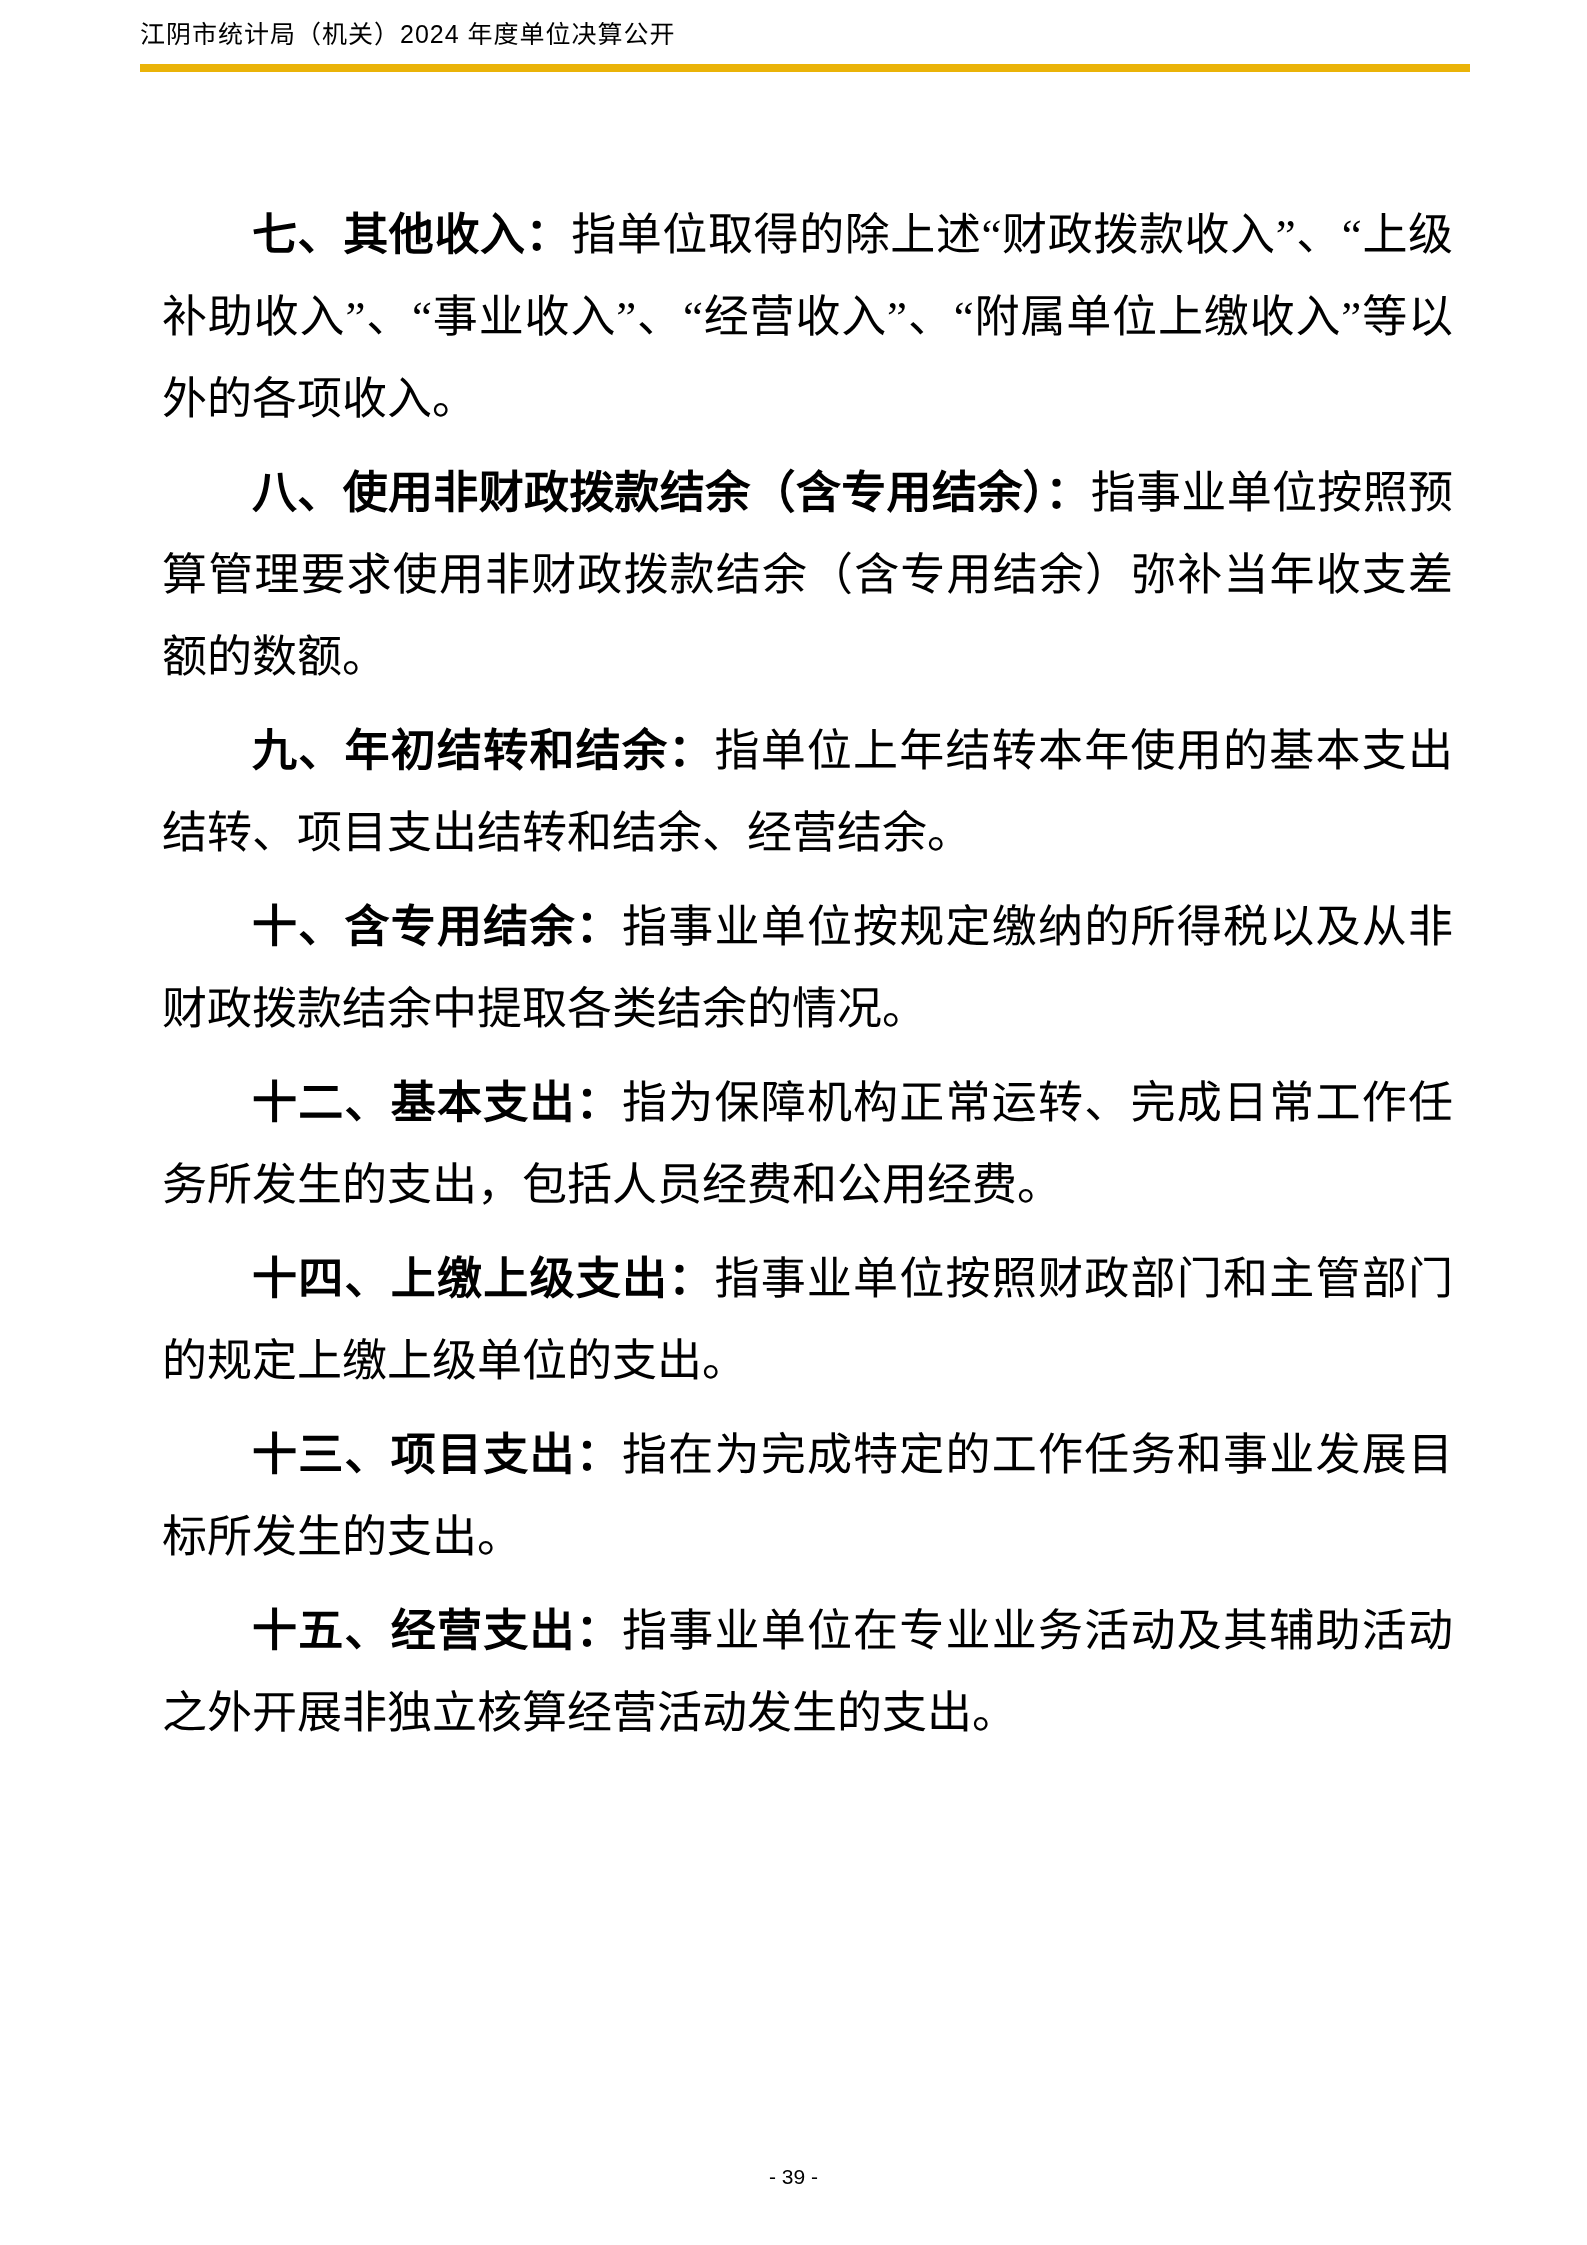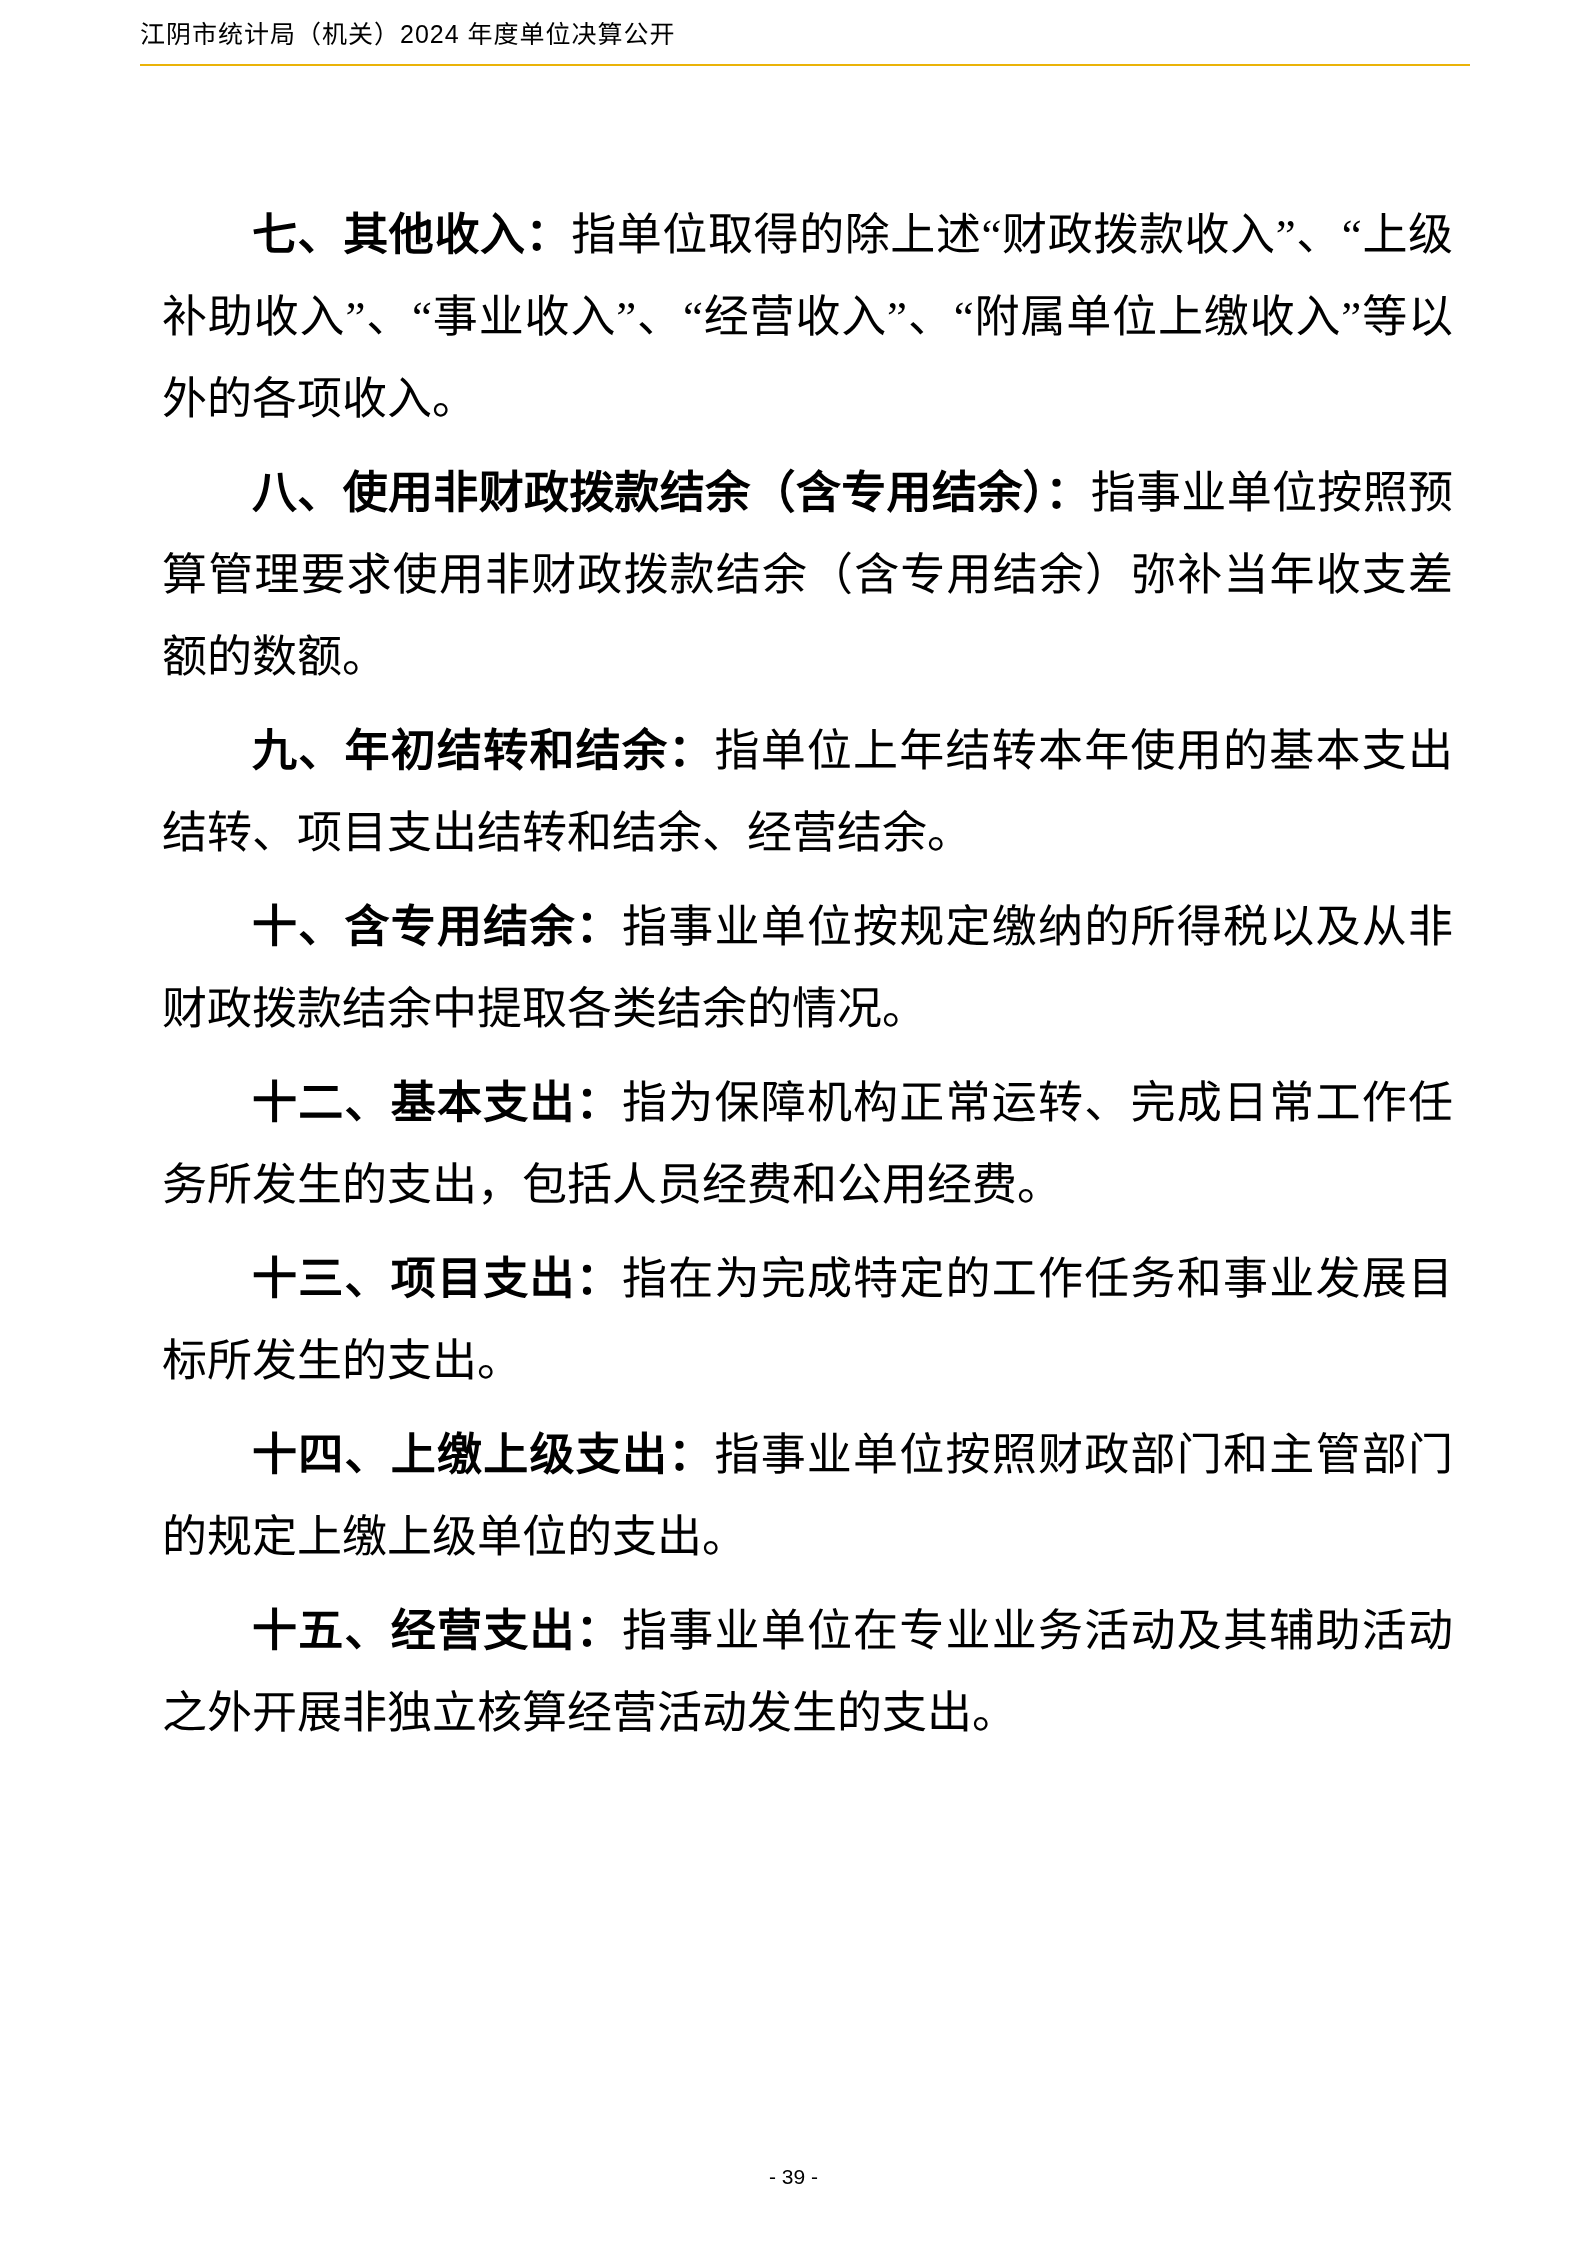--- a/index.html
+++ b/index.html
@@ -14,21 +14,21 @@
     background: #ffffff;
     overflow: hidden;
     color: #000000;
   }
   
   .doc-header {
     position: absolute;
     left: 140px;
     top: 18px;
     width: 1330px;
-    border-bottom: 2px solid #eab308;
+    border-bottom: 8px solid #eab308;
     padding-bottom: 14px;
   }
   .doc-header .title {
     font-family: "Liberation Sans", "DejaVu Sans", sans-serif;
     font-size: 25px;
     line-height: 32px;
     color: #000000;
     letter-spacing: 1px;
     white-space: nowrap;
   }
@@ -73,20 +73,20 @@
   <div class="doc-header">
     <div class="title">江阴市统计局（机关）2024 年度单位决算公开</div>
   </div>
 
   <div class="doc-body">
     <p><b>七、其他收入：</b><span>指单位取得的除上述“财政拨款收入”、“上级补助收入”、“事业收入”、“经营收入”、“附属单位上缴收入”等以外的各项收入。</span></p>
     <p><b>八、使用非财政拨款结余（含专用结余）：</b><span>指事业单位按照预算管理要求使用非财政拨款结余（含专用结余）弥补当年收支差额的数额。</span></p>
     <p><b>九、年初结转和结余：</b><span>指单位上年结转本年使用的基本支出结转、项目支出结转和结余、经营结余。</span></p>
     <p><b>十、含专用结余：</b><span>指事业单位按规定缴纳的所得税以及从非财政拨款结余中提取各类结余的情况。</span></p>
     <p><b>十二、基本支出：</b><span>指为保障机构正常运转、完成日常工作任务所发生的支出，包括人员经费和公用经费。</span></p>
+    <p><b>十四、上缴上级支出：</b><span>指事业单位按照财政部门和主管部门的规定上缴上级单位的支出。</span></p>
     <p><b>十三、项目支出：</b><span>指在为完成特定的工作任务和事业发展目标所发生的支出。</span></p>
-    <p><b>十四、上缴上级支出：</b><span>指事业单位按照财政部门和主管部门的规定上缴上级单位的支出。</span></p>
     <p><b>十五、经营支出：</b><span>指事业单位在专业业务活动及其辅助活动之外开展非独立核算经营活动发生的支出。</span></p>
   </div>
 
   <div class="doc-footer">- 39 -</div>
 
 </div>
 
 </body></html>

